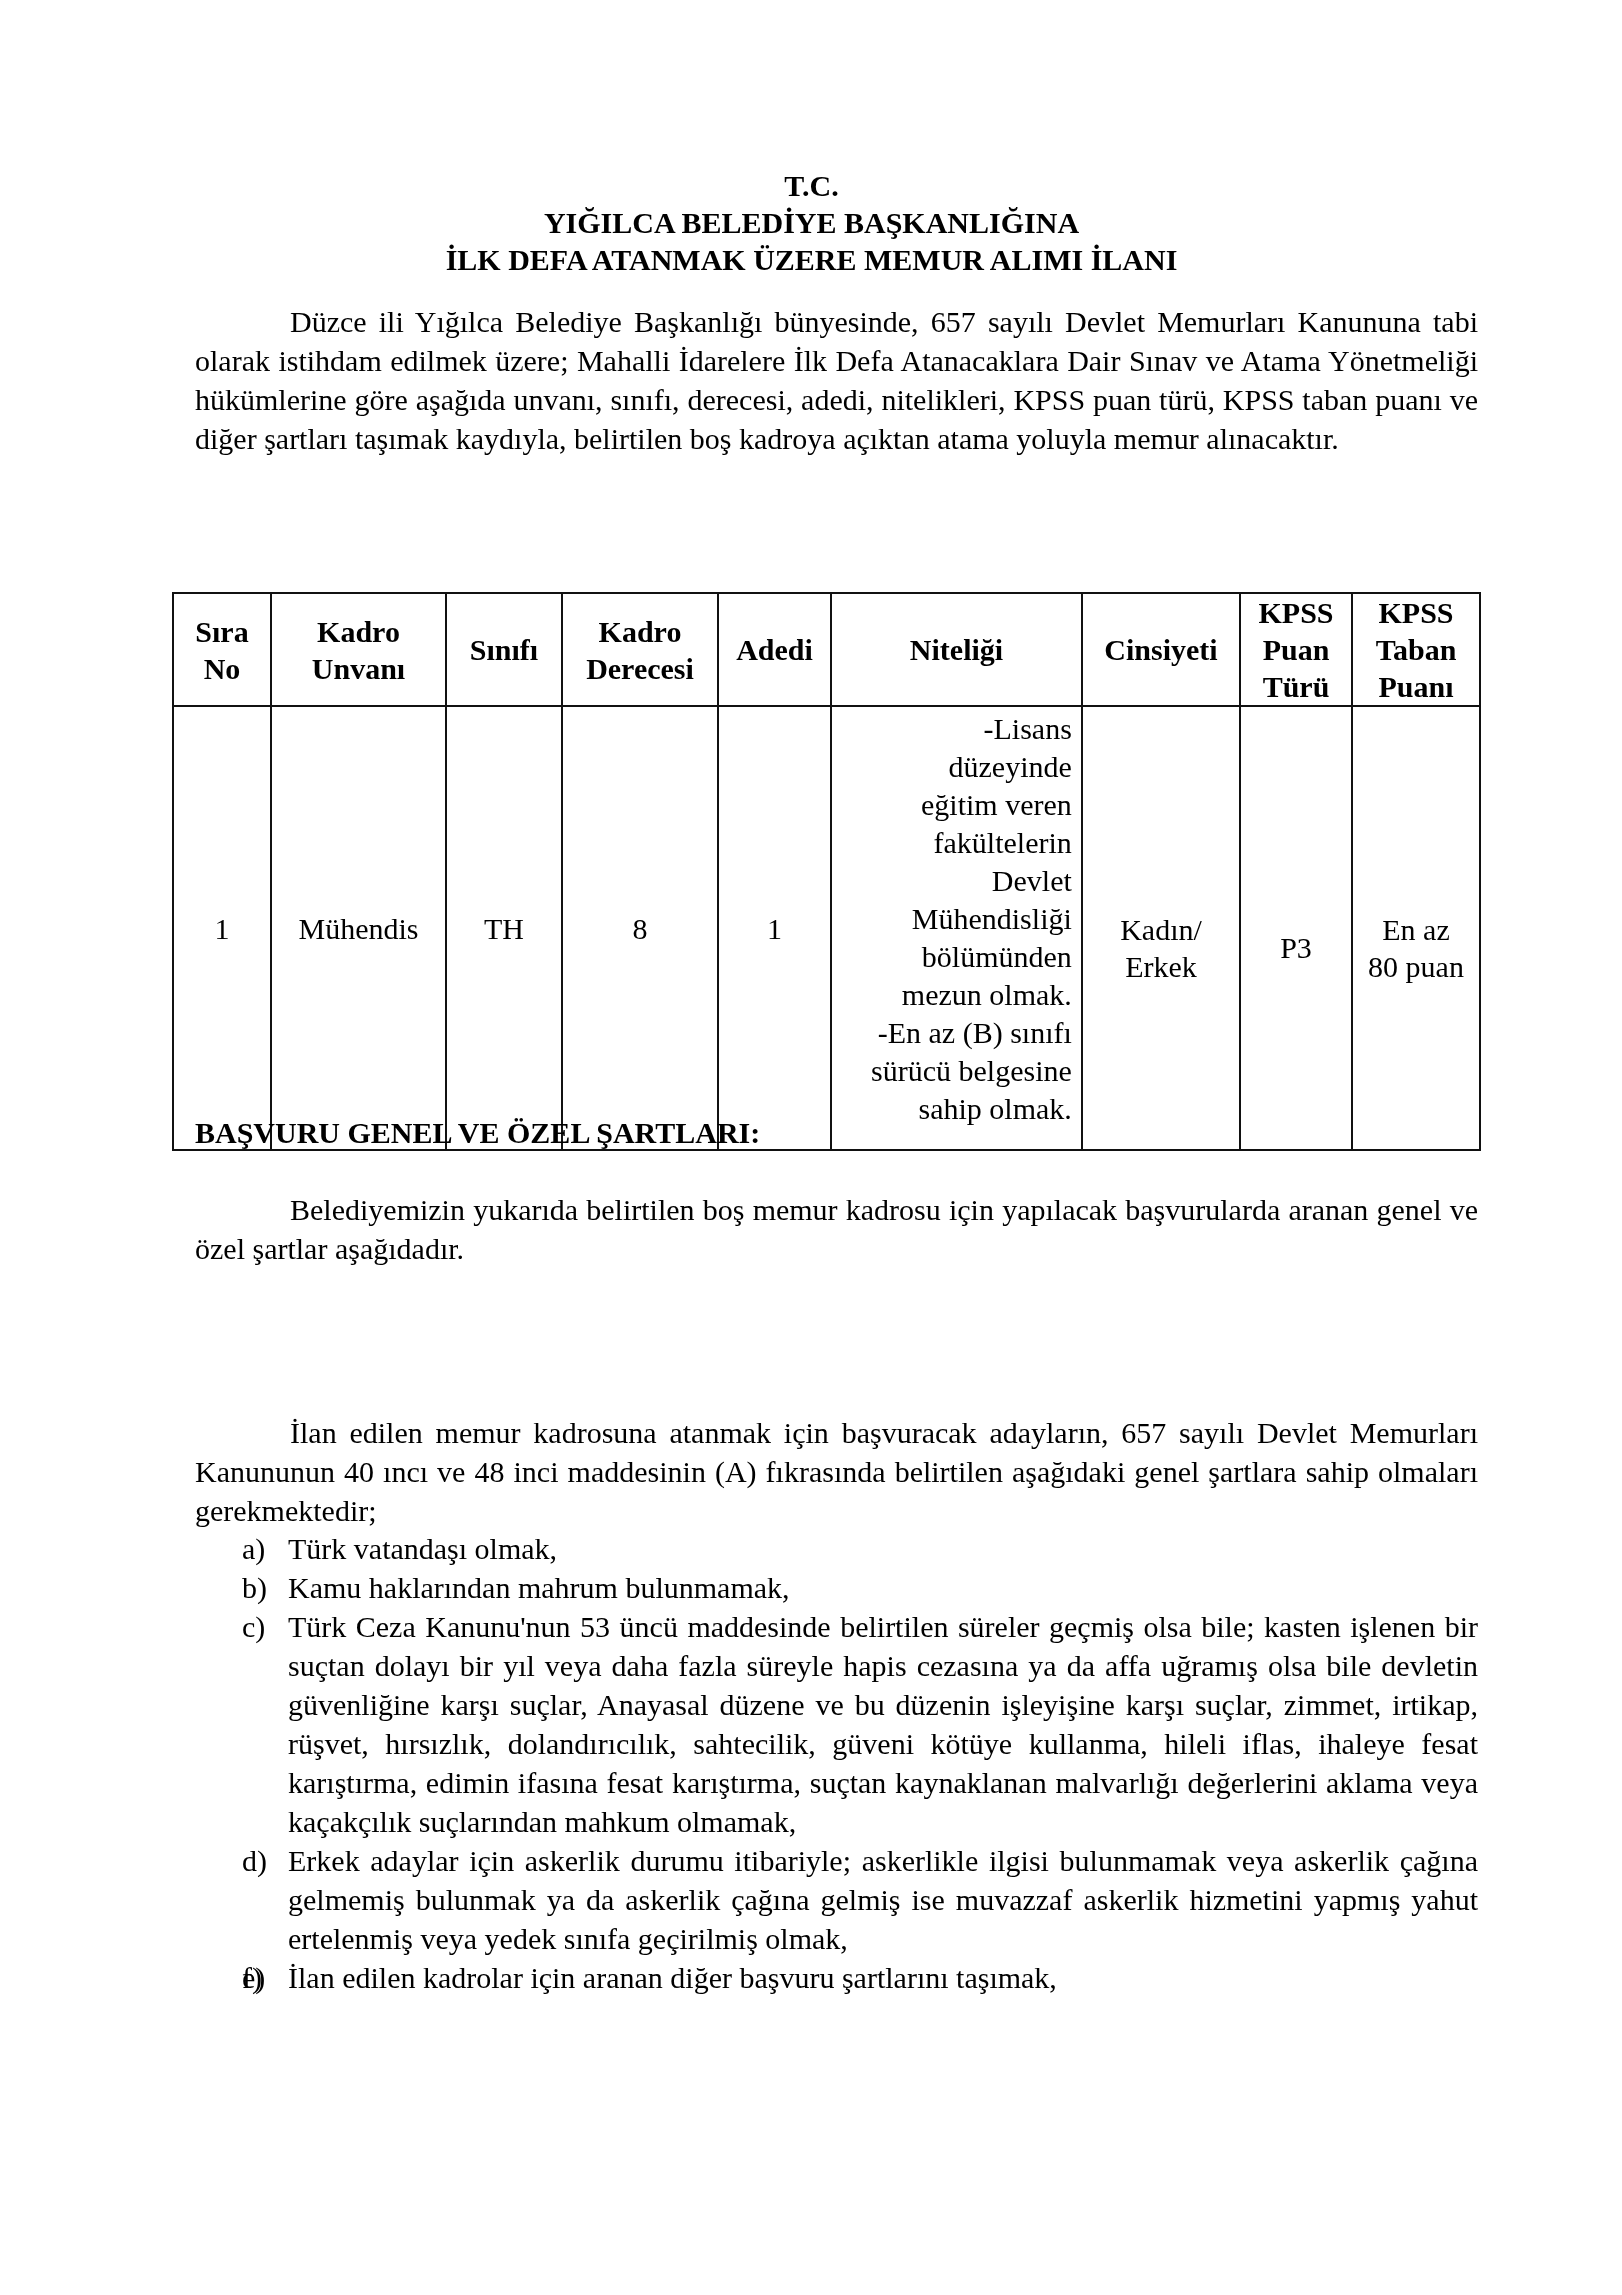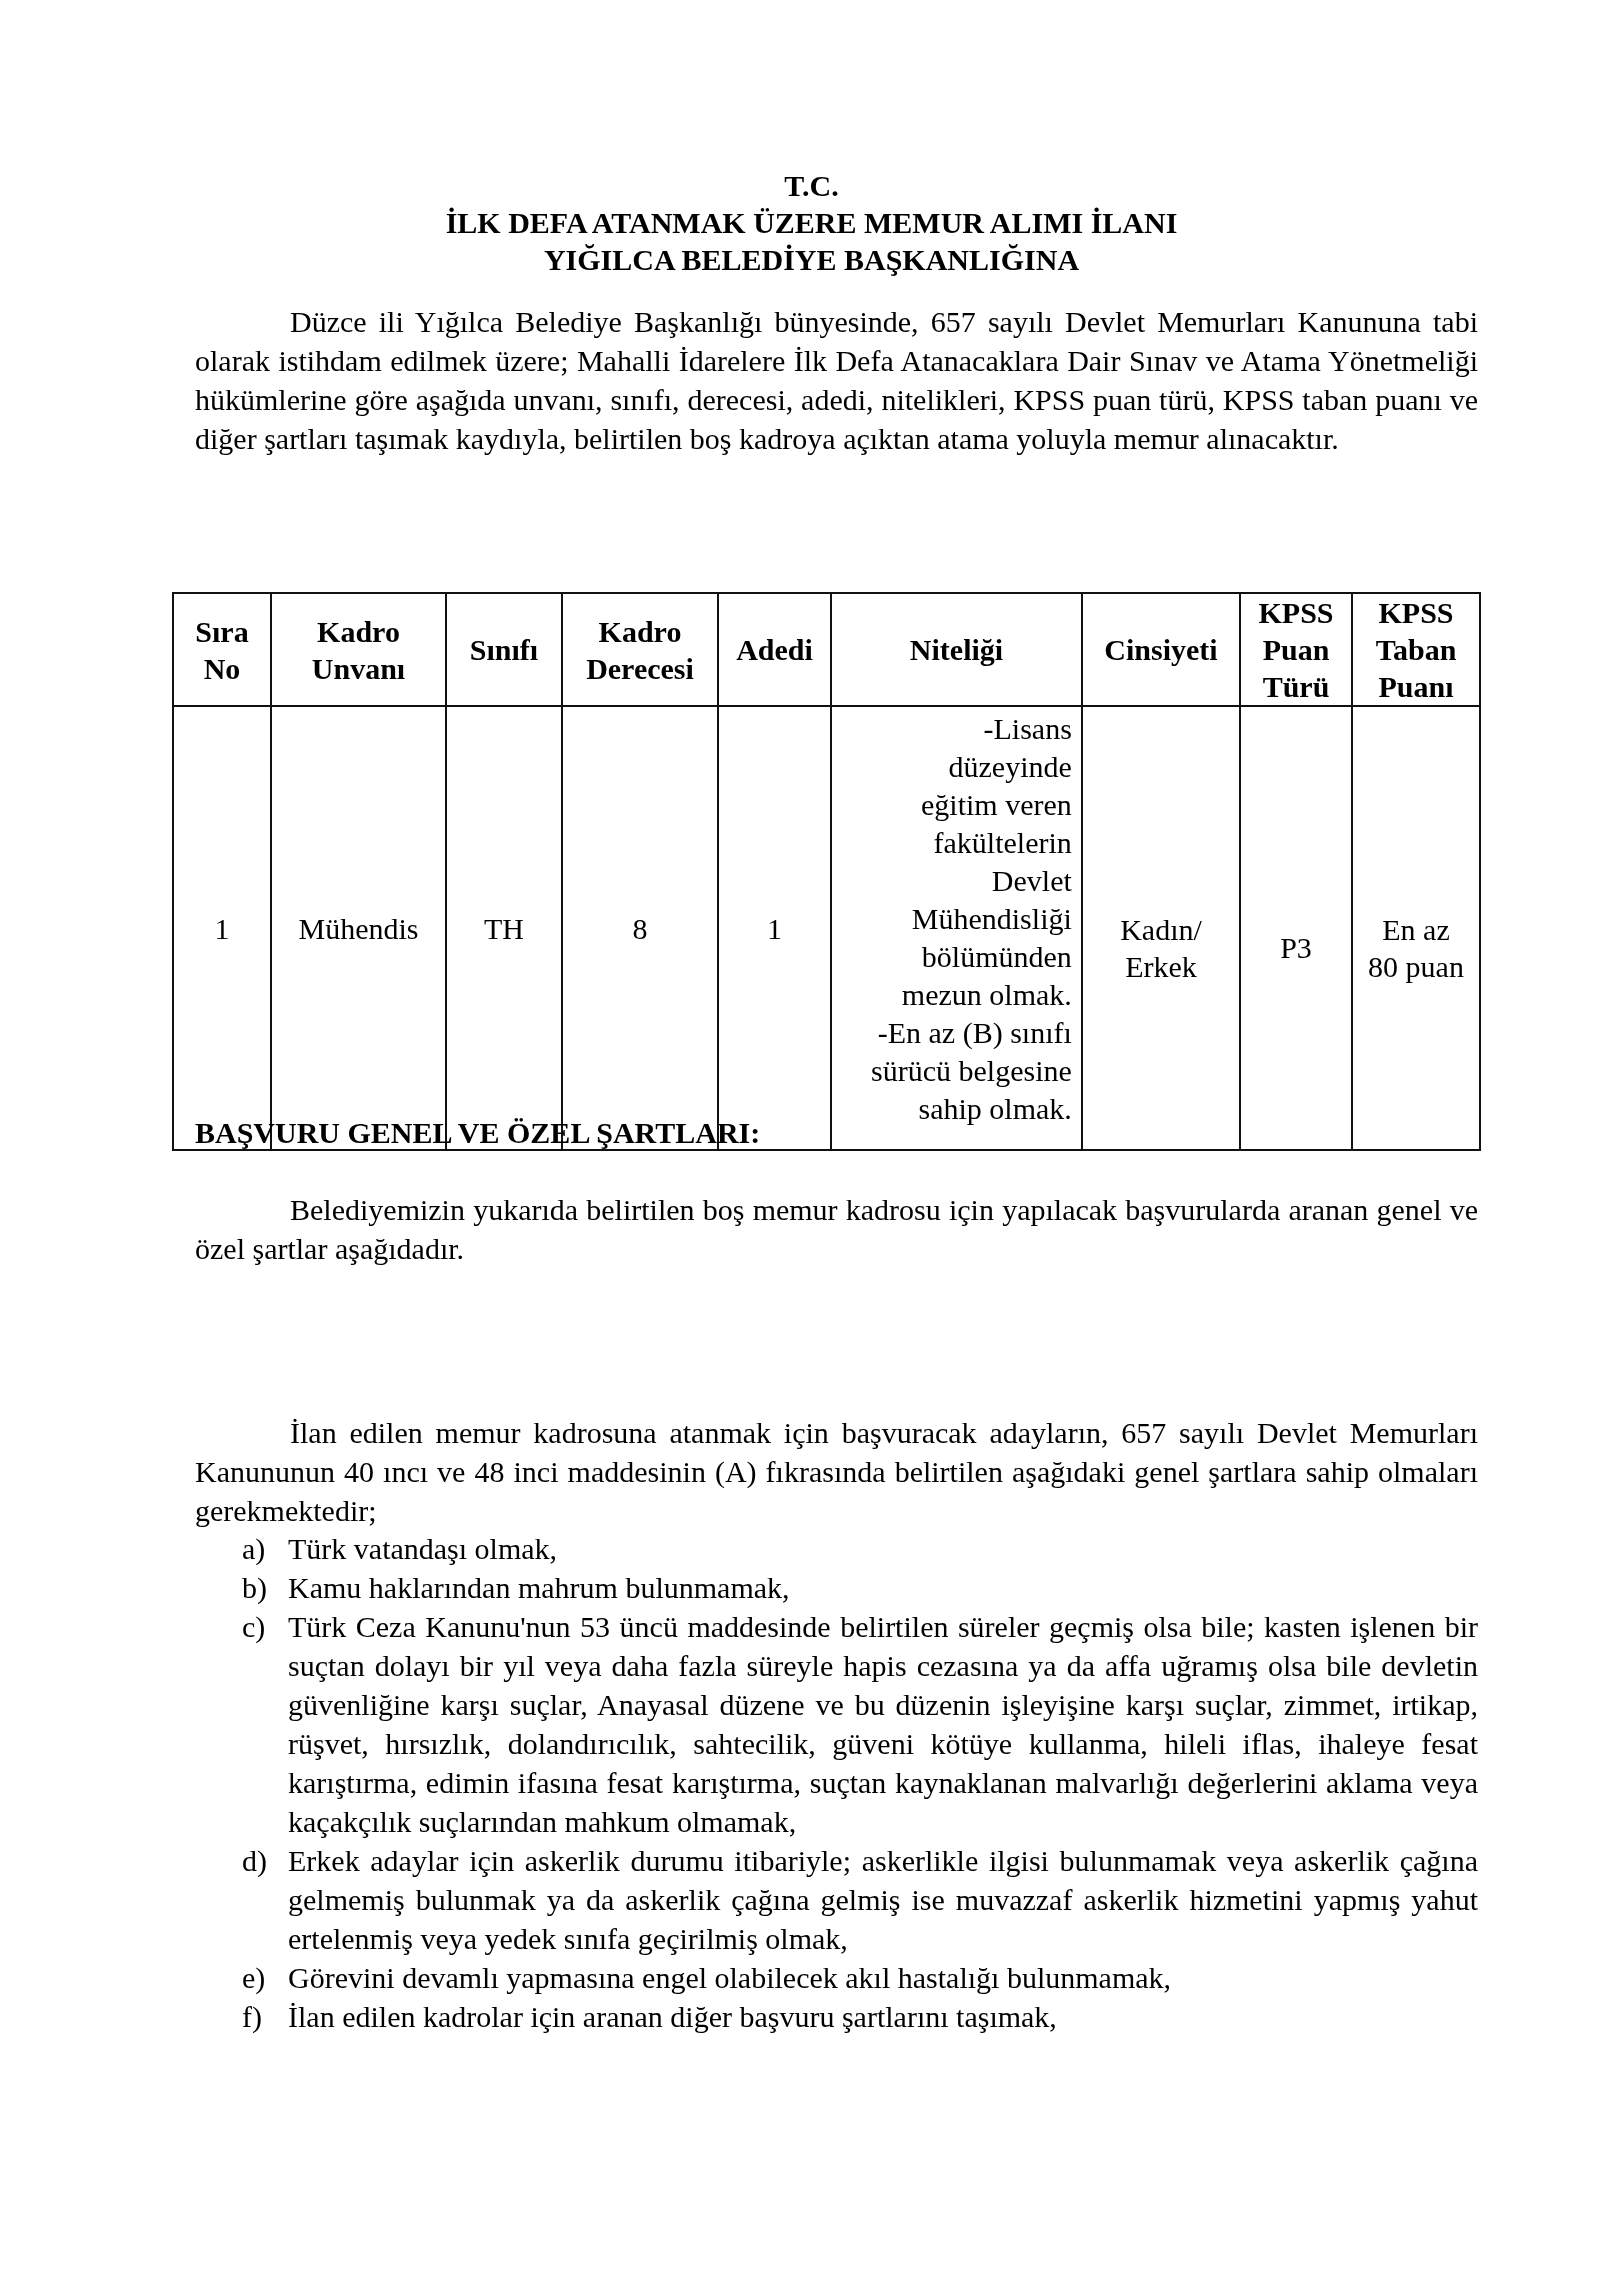--- a/index.html
+++ b/index.html
@@ -41,22 +41,22 @@
   .list li { position: relative; padding-left: 93px; text-align: justify; }
   .list li .marker { position: absolute; left: 47px; top: 0; }
 </style>
 </head>
 <body>
 
 <div class="page">
 
   <div class="title-block">
     <div>T.C.</div>
+    <div>YIĞILCA BELEDİYE BAŞKANLIĞINA</div>
     <div>İLK DEFA ATANMAK ÜZERE MEMUR ALIMI İLANI</div>
-    <div>YIĞILCA BELEDİYE BAŞKANLIĞINA</div>
   </div>
 
   <div class="para" style="top:294px;margin-top:8px;">
     <span class="indent"></span><span>Düzce ili Yığılca Belediye Başkanlığı bünyesinde, 657 sayılı Devlet Memurları Kanununa tabi olarak istihdam edilmek üzere; Mahalli İdarelere İlk Defa Atanacaklara Dair Sınav ve Atama Yönetmeliği hükümlerine göre aşağıda unvanı, sınıfı, derecesi, adedi, nitelikleri, KPSS puan türü, KPSS taban puanı ve diğer şartları taşımak kaydıyla, belirtilen boş kadroya açıktan atama yoluyla memur alınacaktır.</span>
   </div>
 
   <table class="jobs">
     <colgroup>
       <col style="width:98px">
         <col style="width:175px">
@@ -117,18 +117,18 @@
 
   <div class="para" style="top:1413px;">
     <span class="indent"></span><span>İlan edilen memur kadrosuna atanmak için başvuracak adayların, 657 sayılı Devlet Memurları Kanununun 40 ıncı ve 48 inci maddesinin (A) fıkrasında belirtilen aşağıdaki genel şartlara sahip olmaları gerekmektedir;</span>
   </div>
 
   <ul class="list" style="top:1529px;">
     <li><span class="marker">a)</span><span>Türk vatandaşı olmak,</span></li>
     <li><span class="marker">b)</span><span>Kamu haklarından mahrum bulunmamak,</span></li>
     <li><span class="marker">c)</span><span>Türk Ceza Kanunu'nun 53 üncü maddesinde belirtilen süreler geçmiş olsa bile; kasten işlenen bir suçtan dolayı bir yıl veya daha fazla süreyle hapis cezasına ya da affa uğramış olsa bile devletin güvenliğine karşı suçlar, Anayasal düzene ve bu düzenin işleyişine karşı suçlar, zimmet, irtikap, rüşvet, hırsızlık, dolandırıcılık, sahtecilik, güveni kötüye kullanma, hileli iflas, ihaleye fesat karıştırma, edimin ifasına fesat karıştırma, suçtan kaynaklanan malvarlığı değerlerini aklama veya kaçakçılık suçlarından mahkum olmamak,</span></li>
     <li><span class="marker">d)</span><span>Erkek adaylar için askerlik durumu itibariyle; askerlikle ilgisi bulunmamak veya askerlik çağına gelmemiş bulunmak ya da askerlik çağına gelmiş ise muvazzaf askerlik hizmetini yapmış yahut ertelenmiş veya yedek sınıfa geçirilmiş olmak,</span></li>
-    <li><span class="marker">e)</span><span>Görevini devamlı yapmasına engel olabilecek akıl hastalığı bulunmamak,</span></li>
+    <li><span class="marker">e)</span></li>
     <li><span class="marker">f)</span><span>İlan edilen kadrolar için aranan diğer başvuru şartlarını taşımak,</span></li>
   </ul>
 
 </div>
 
 
 </body></html>

